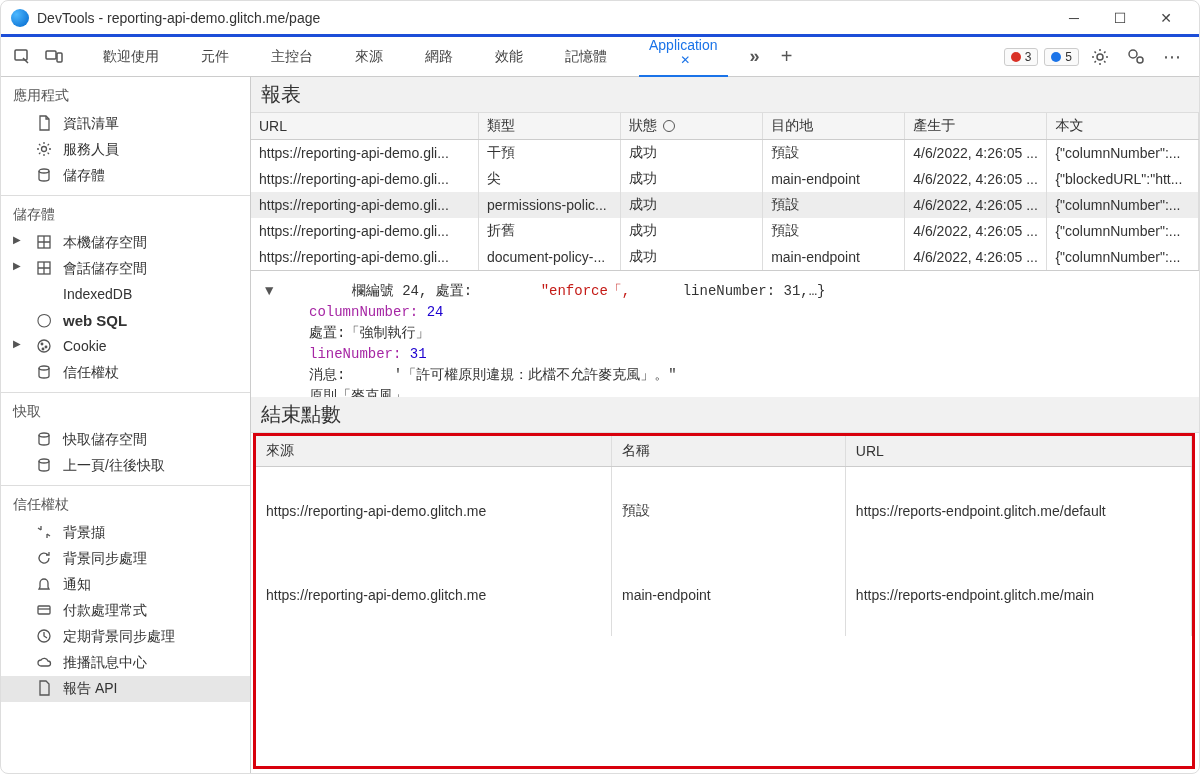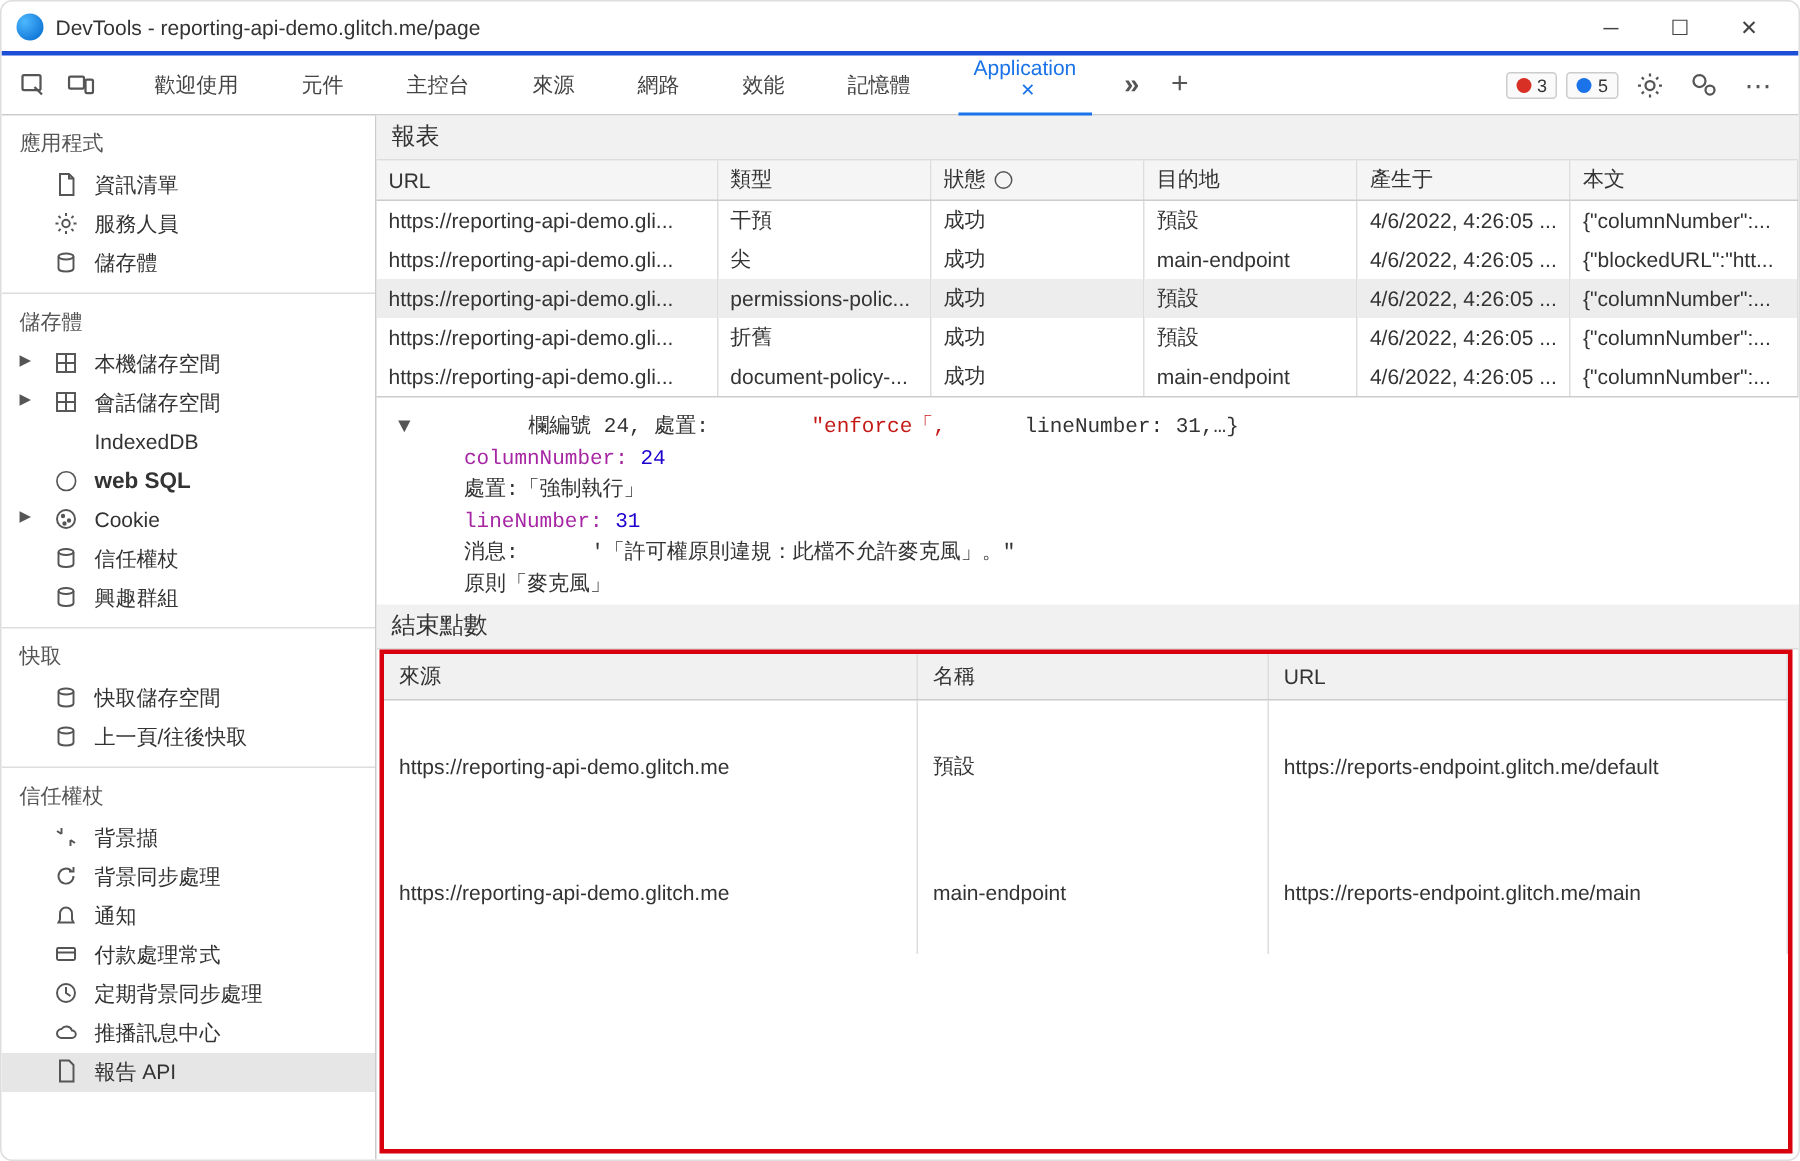--- a/index.html
+++ b/index.html
@@ -102,21 +102,21 @@
   .side-item .expander {
     position:absolute; margin-left:-22px;
     font-size:10px; color:#555;
   }
   .side-item .ic { width:18px; display:flex; justify-content:center; color:#555;}
   .side-sep { border-top:1px solid #ddd; margin:4px 0;}
   .main {
     flex:1; display:flex; flex-direction:column; min-width:0;
   }
   .section-header {
-    background:#f1f1f1; padding:4px 10px; font-size:16px;
+    background:#f1f1f1; padding:4px 10px; font-size:20px;
     border-bottom:1px solid #ddd;
   }
   .grid {
     width:100%; border-collapse:collapse; table-layout:fixed;
   }
   .grid th, .grid td {
     text-align:left; padding:4px 8px;
     border-right:1px solid #ddd;
     font-weight:400;
     white-space:nowrap; overflow:hidden; text-overflow:ellipsis;
@@ -319,29 +319,20 @@
         <span>Cookie</span>
       </div>
       <div class="side-item">
         <span class="ic">
             <svg width="16" height="16" viewBox="0 0 16 16" fill="none" stroke="#555" stroke-width="1.3">
               <ellipse cx="8" cy="4" rx="5" ry="2"></ellipse>
               <path d="M3 4v8c0 1.1 2.2 2 5 2s5-.9 5-2V4"></path>
             </svg>
           </span>
         <span>信任權杖</span>
-      </div>
-      <div class="side-item">
-        <span class="ic">
-            <svg width="16" height="16" viewBox="0 0 16 16" fill="none" stroke="#555" stroke-width="1.3">
-              <ellipse cx="8" cy="4" rx="5" ry="2"></ellipse>
-              <path d="M3 4v8c0 1.1 2.2 2 5 2s5-.9 5-2V4"></path>
-            </svg>
-          </span>
-        <span>興趣群組</span>
       </div>
     </div>
     <div class="side-sep"></div>
     <div class="side-section">
       <div class="side-title">快取</div>
       <div class="side-item">
         <span class="ic">
             <svg width="16" height="16" viewBox="0 0 16 16" fill="none" stroke="#555" stroke-width="1.3">
               <ellipse cx="8" cy="4" rx="5" ry="2"></ellipse>
               <path d="M3 4v8c0 1.1 2.2 2 5 2s5-.9 5-2V4"></path>

